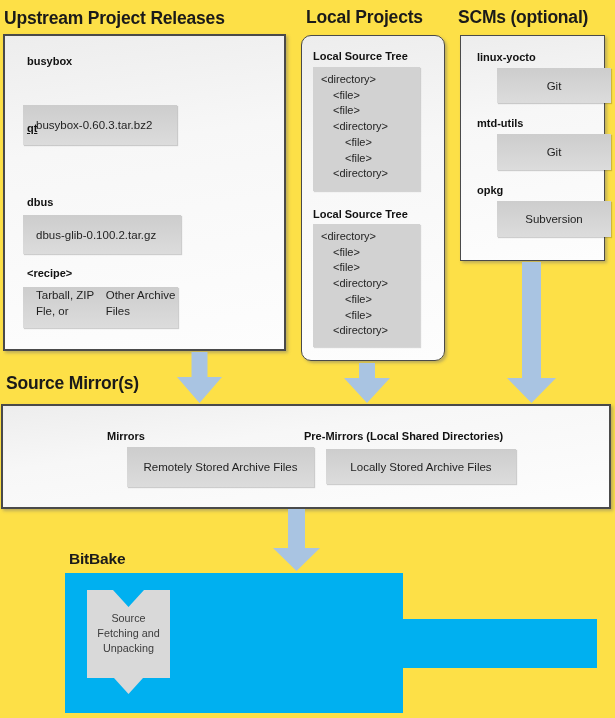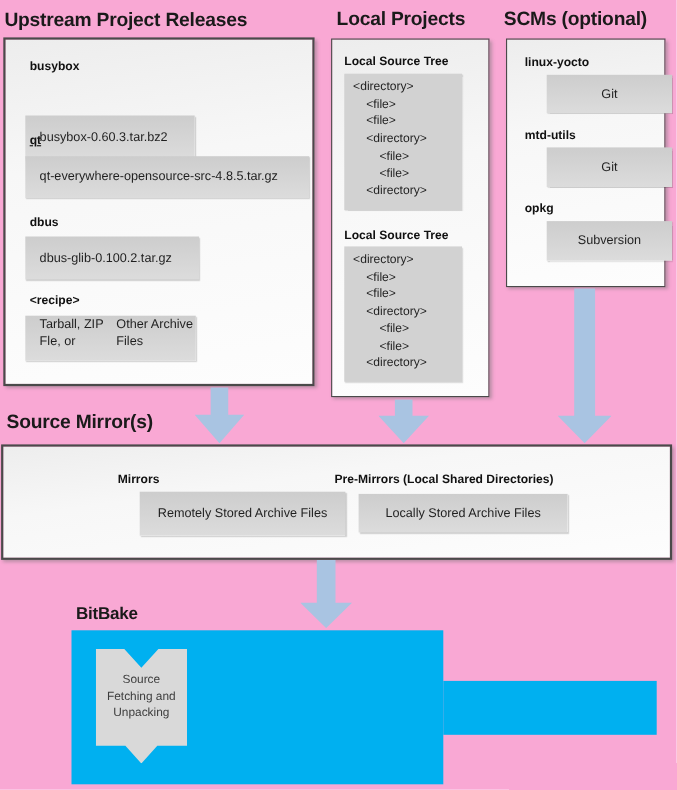--- a/index.html
+++ b/index.html
@@ -2,21 +2,21 @@
 <html style="--bitbake-blue: #00b0f0; --arrow-blue: #a9c4e2; --box-gray: #d9d9d9;"><head>
 <meta charset="utf-8">
 <style>
   :root{
     --bitbake-blue:#00b0f0;
     --arrow-blue:#a9c4e2;
     --box-gray:#d9d9d9;
   }
   *{margin:0;padding:0;box-sizing:border-box;}
   body{background:#ffffff;font-family:"Liberation Sans","DejaVu Sans",sans-serif;}
-  .stage{position:relative;width:615px;height:718px;background:#f9a8d4;overflow:hidden;}
+  .stage{position:relative;width:615px;height:718px;background:#fde047;overflow:hidden;}
 
   .h1{position:absolute;font-weight:bold;font-size:17.5px;color:#1a1a1a;letter-spacing:-0.2px;white-space:nowrap;}
 
   .panel{position:absolute;background:linear-gradient(172deg,#ededed 0%,#f7f7f7 35%,#fdfdfd 100%);
          border:2px solid #4a4a4a;box-shadow:2px 2px 3px rgba(110,110,110,.45);}
   .panel.thin{border-width:1.5px;}
 
   .lbl{position:absolute;font-weight:bold;font-size:11px;color:#111;white-space:nowrap;}
 
   .gbox{position:absolute;background:linear-gradient(180deg,#cdcdcd 0%,#dcdcdc 100%);
@@ -62,37 +62,34 @@
   <div class="h1" style="left:306px;top:7px;">Local Projects</div>
   <div class="h1" style="left:458px;top:7px;">SCMs (optional)</div>
 
   <div class="panel" style="left:3px;top:34px;width:283px;height:317px;">
     <div class="lbl" style="left:22px;top:19px;">busybox</div>
     <div class="gbox pad" style="left:18px;top:38px;width:154px;height:40px;margin-top:31px;">
       <span>busybox-0.60.3.tar.bz2</span>
     </div>
 
     <div class="lbl" style="left:22px;top:86px;text-decoration:underline;">qt</div>
-    <div class="gbox pad" style="left:18px;top:106px;width:258px;height:38px;">
-      <span>qt-everywhere-opensource-src-4.8.5.tar.gz</span>
-    </div>
 
     <div class="lbl" style="left:22px;top:160px;">dbus</div>
     <div class="gbox pad" style="left:18px;top:179px;width:158px;height:39px;">
       <span>dbus-glib-0.100.2.tar.gz</span>
     </div>
 
     <div class="lbl" style="left:22px;top:231px;">&lt;recipe&gt;</div>
     <div class="gbox twolines" style="left:18px;top:251px;width:155px;height:41px;">
       <span>Tarball, ZIP Fle, or</span>
       <span>Other Archive Files</span>
     </div>
   </div>
 
-  <div class="panel thin" style="left:301px;top:35px;width:144px;height:326px;">
+  <div class="panel thin" style="left:301px;top:35px;width:144px;height:326px;border-radius:10px;">
     <div class="lbl" style="left:11px;top:14px;">Local Source Tree</div>
     <div class="treebox" style="left:11px;top:31px;width:107px;height:124px;">
       <span class="ln ind0">&lt;directory&gt;</span>
       <span class="ln ind1">&lt;file&gt;</span>
       <span class="ln ind1">&lt;file&gt;</span>
       <span class="ln ind1">&lt;directory&gt;</span>
       <span class="ln ind2">&lt;file&gt;</span>
       <span class="ln ind2">&lt;file&gt;</span>
       <span class="ln ind1">&lt;directory&gt;</span>
     </div>

